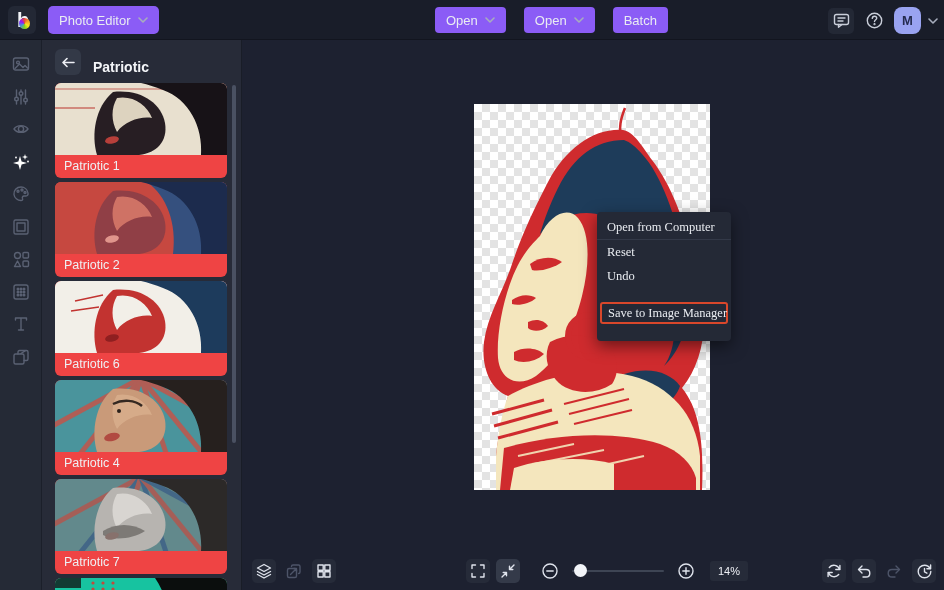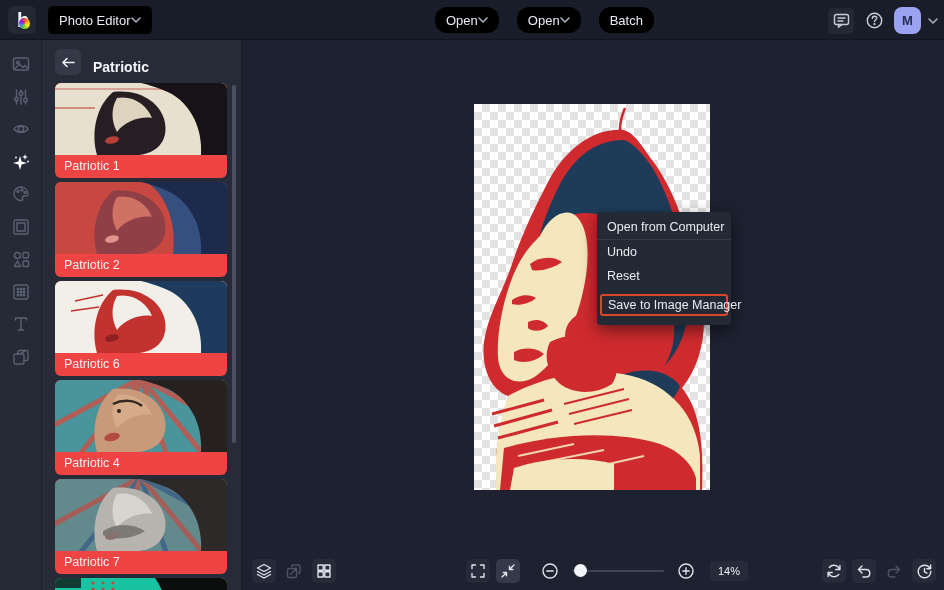--- a/index.html
+++ b/index.html
@@ -24,27 +24,27 @@
   }
   .logo-b {
     position:absolute; left:9px; top:0px; font-size:20px; font-weight:bold;
     color:#f2f4f8; line-height:28px;
   }
   .logo-wheel {
     position:absolute; left:11px; top:12px; width:11px; height:11px; border-radius:50%;
     background:conic-gradient(#e5493f,#f5a623,#f8e71c,#7ed321,#4a90d9,#9013fe,#e5493f);
   }
   .pill-btn {
-    height:28px; padding:0 11px; border-radius:5px; background:#000000;
-    display:inline-flex; align-items:center; font-size:13px; color:#e9ecf2;
+    height:28px; padding:0 11px; border-radius:5px; background:#8b5cf6;
+    display:inline-flex; align-items:center; gap:7px; font-size:13px; color:#e9ecf2;
     cursor:pointer; white-space:nowrap;
   }
   .product-menu { position:absolute; left:48px; top:6px; }
   .center-actions { position:absolute; left:435px; top:7px; display:flex; gap:18px; }
-  .center-actions .pill-btn { height:26px; border-radius:12px; }
+  .center-actions .pill-btn { height:26px; border-radius:4px; }
   .chev { width:10px; height:6px; }
   .chev polyline { fill:none; stroke:#a7adbd; stroke-width:1.6; stroke-linecap:round; stroke-linejoin:round; }
   .top-right { position:absolute; right:6px; top:7px; display:flex; align-items:center; gap:7px; }
   .icon-btn {
     width:26px; height:26px; border-radius:5px; display:flex; align-items:center; justify-content:center;
     cursor:pointer;
   }
   .icon-btn.bg { background:#232835; }
   .icon-btn svg { stroke:#c9ced9; fill:none; stroke-width:1.4; stroke-linecap:round; stroke-linejoin:round; }
   .avatar {
@@ -97,29 +97,29 @@
     background-position:0 0,8px 8px;
     background-size:16px 16px;
     cursor:pointer;
   }
   .artwork svg { width:236px; height:386px; }
 
   
   .ctxmenu {
     position:absolute; left:355px; top:172px; width:134px;
     background:#242936; border-radius:4px; padding:3px 0;
-    box-shadow:0 5px 16px rgba(0,0,0,.5); z-index:50;
+    box-shadow:0 5px 16px rgba(0,0,0,.5); z-index:50;font-family:Liberation Serif, serif;
   }
   .ctx-item {
     height:24px; line-height:24px; padding:0 10px; font-size:12.5px; color:#e9ecf1;
     cursor:pointer; white-space:nowrap;
   }
   .ctx-sep { height:1px; background:#333948; margin:0; }
   .ctx-item.highlight {
-    margin:6px 3px; height:22px; line-height:18px; padding:0 6px;
+    margin:14px 3px; height:22px; line-height:18px; padding:0 6px;
     border:2px solid #d9472b; border-radius:3px;
   }
 
   
   .bottombar { position:absolute; left:0; bottom:0; width:702px; height:38px; z-index:35; }
   .bb-group { position:absolute; bottom:7px; display:flex; align-items:center; }
   .bb-left { left:10px; gap:6px; }
   .bb-center { left:224px; gap:6px; }
   .bb-right { right:8px; gap:6px; }
   .bb-btn { width:24px; height:24px; border-radius:5px; display:flex; align-items:center; justify-content:center; cursor:pointer; }
@@ -422,22 +422,22 @@
           <path d="M60 360 L130 346"></path>
           <path d="M90 370 L170 352"></path>
       </g>
       <path d="M40 364 C70 354 110 352 140 360 L140 386 L36 386 Z" fill="#f4e6bd"></path>
     </svg>
   </div>
 
   <div class="ctxmenu">
     <div class="ctx-item">Open from Computer</div>
     <div class="ctx-sep"></div>
+    <div class="ctx-item">Reset</div>
     <div class="ctx-item">Undo</div>
-    <div class="ctx-item">Reset</div>
     <div class="ctx-item highlight">Save to Image Manager</div>
   </div>
 
   <div class="bottombar">
     <div class="bb-group bb-left">
       <div class="bb-btn bg">
         <svg viewBox="0 0 18 18">
           <path d="M9 2.5 L15.5 6 L9 9.5 L2.5 6 Z"></path>
           <path d="M2.5 9.5 L9 13 L15.5 9.5"></path>
           <path d="M2.5 12.5 L9 16 L15.5 12.5"></path>

